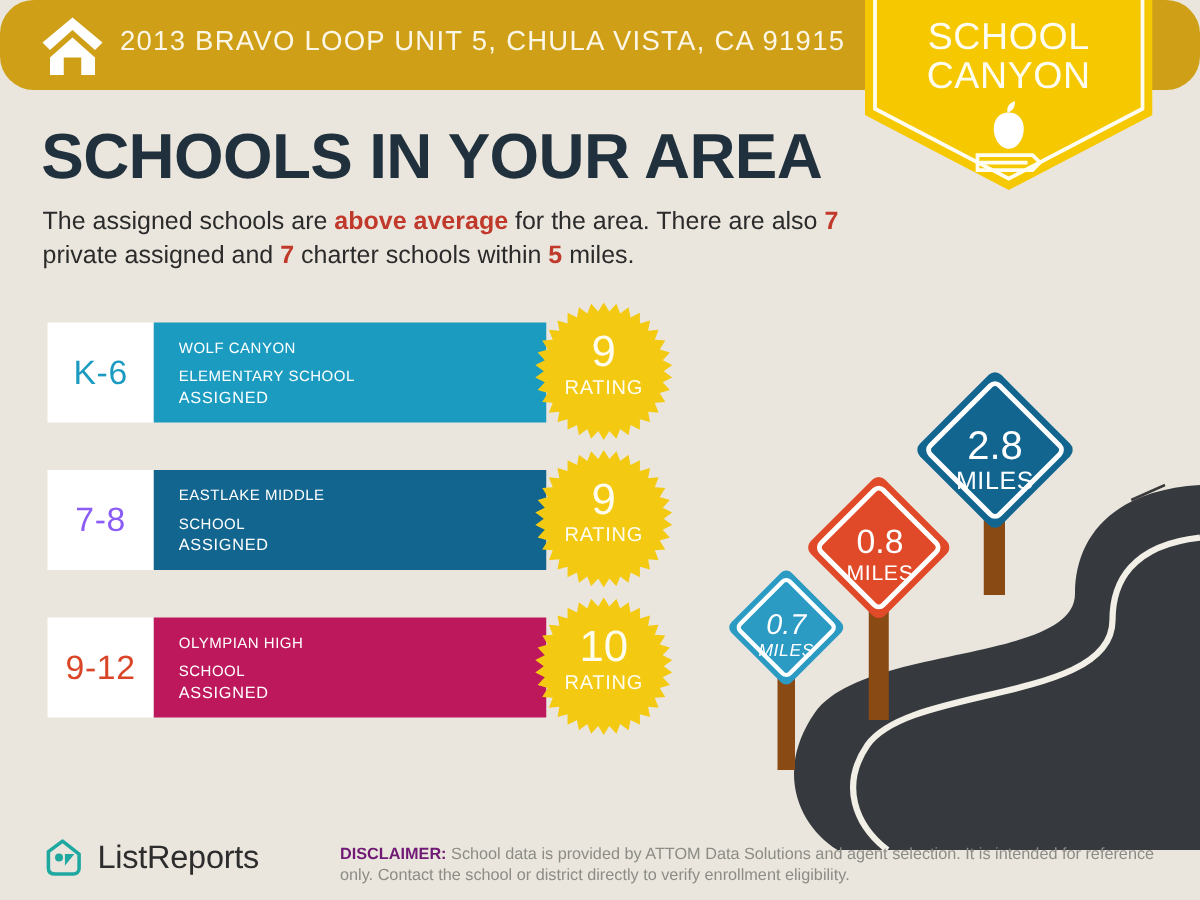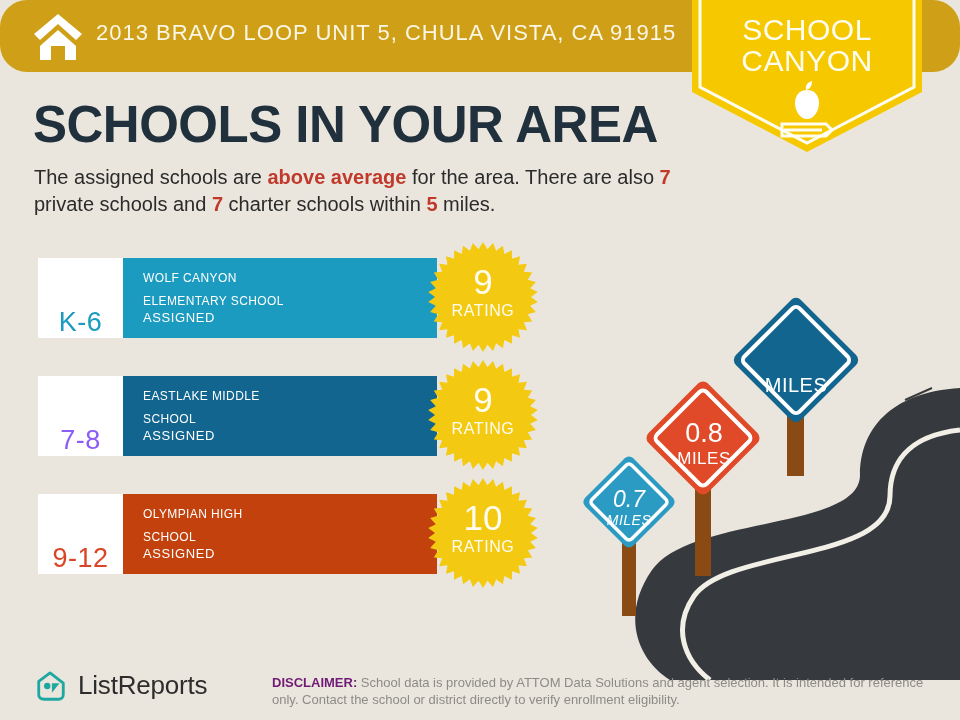--- a/index.html
+++ b/index.html
@@ -44,21 +44,21 @@
   .hl{color:#C0392B;font-weight:bold;}
 
   
   .row{position:absolute;left:38px;height:80px;}
   .row.r0{top:258px;}
   .row.r1{top:376px;}
   .row.r2{top:494px;}
 
   .grade-box{
     position:absolute;left:0;top:0;width:85px;height:80px;
-    background:#FFFFFF;display:flex;align-items:flex-end;justify-content:center;
+    background:#FFFFFF;display:flex;align-items:center;justify-content:center;
   }
   .grade-text{font-size:27px;font-weight:400;letter-spacing:0.5px;}
 
   .bar{
     position:absolute;left:85px;top:0;width:314px;height:80px;
   }
   .bar-name{
     position:absolute;left:20px;top:9px;right:8px;
     color:#FFFFFF;font-size:12px;line-height:23px;letter-spacing:0.4px;
   }
@@ -126,21 +126,21 @@
     </svg>
     <div class="badge-label">
       <div>SCHOOL</div>
       <div>CANYON</div>
     </div>
   </div>
 
   <div class="headline">SCHOOLS IN YOUR AREA</div>
 
   <div class="subhead">
-    <span>The assigned schools are </span><span class="hl">above average</span><span> for the area. There are also </span><span class="hl">7</span><span> private schools and </span><span class="hl">7</span><span> charter schools within </span><span class="hl">5</span><span> miles.</span>
+    <span>The assigned schools are </span><span class="hl">above average</span><span> for the area. There are also </span><span class="hl">7</span><span> private assigned and </span><span class="hl">7</span><span> charter schools within </span><span class="hl">5</span><span> miles.</span>
   </div>
 
   <div class="row r0">
     <div class="grade-box">
       <span class="grade-text" style="color: rgb(27, 155, 192);">K-6</span>
     </div>
     <div class="bar" style="background: rgb(27, 155, 192);">
       <div class="bar-name">
         <div>WOLF CANYON</div>
         <div>ELEMENTARY SCHOOL</div>
@@ -173,21 +173,21 @@
       </svg>
       <div class="star-val">9</div>
       <div class="star-cap">RATING</div>
     </div>
   </div>
 
   <div class="row r2">
     <div class="grade-box">
       <span class="grade-text" style="color: rgb(217, 69, 38);">9-12</span>
     </div>
-    <div class="bar" style="background: #c2410c;">
+    <div class="bar" style="background: #be185d;">
       <div class="bar-name">
         <div>OLYMPIAN HIGH</div>
         <div>SCHOOL</div>
       </div>
       <div class="bar-sub">ASSIGNED</div>
     </div>
     <div class="starburst">
       <svg viewBox="0 0 110 110" width="110" height="110">
         <polygon class="burst" points="55.00,0.00 59.43,7.20 65.11,0.94 68.14,8.83 74.87,3.71 76.40,12.03 83.95,8.24 83.93,16.70 92.05,14.35 90.47,22.66 98.89,21.86 95.81,29.73 104.23,30.48 99.76,37.66 107.90,39.95 102.18,46.18 109.77,49.93 103.00,55.00 109.77,60.07 102.18,63.82 107.90,70.05 99.76,72.34 104.23,79.52 95.81,80.27 98.89,88.14 90.47,87.34 92.05,95.65 83.93,93.30 83.95,101.76 76.40,97.97 74.87,106.29 68.14,101.17 65.11,109.06 59.43,102.80 55.00,110.00 50.57,102.80 44.89,109.06 41.86,101.17 35.13,106.29 33.60,97.97 26.05,101.76 26.07,93.30 17.95,95.65 19.53,87.34 11.11,88.14 14.19,80.27 5.77,79.52 10.24,72.34 2.10,70.05 7.82,63.82 0.23,60.07 7.00,55.00 0.23,49.93 7.82,46.18 2.10,39.95 10.24,37.66 5.77,30.48 14.19,29.73 11.11,21.86 19.53,22.66 17.95,14.35 26.07,16.70 26.05,8.24 33.60,12.03 35.13,3.71 41.86,8.83 44.89,0.94 50.57,7.20" fill="#F3C911"></polygon>
       </svg>
@@ -205,20 +205,21 @@
 
     
     <div class="sign" style="left:168px;top:14px;width:136px;height:182px;">
       <svg viewBox="0 0 136 182" width="136" height="182">
         <rect x="59" y="90" width="17" height="92" fill="#8A4A14"></rect>
         <g transform="translate(68,66) rotate(45)">
           <rect x="-46" y="-46" width="92" height="92" rx="7" fill="#11658F"></rect>
           <rect x="-39" y="-39" width="78" height="78" rx="5" fill="none" stroke="#FFFFFF" stroke-width="4"></rect>
         </g>
       </svg>
+      <div class="sign-val" style="top:44px;font-size:32px;">2.8</div>
       <div class="sign-cap" style="top:80px;font-size:20px;letter-spacing:0.5px;">MILES</div>
     </div>
 
     
     <div class="sign" style="left:82px;top:96px;width:124px;height:200px;">
       <svg viewBox="0 0 124 200" width="124" height="200">
         <rect x="53" y="84" width="16" height="116" fill="#8A4A14"></rect>
         <g transform="translate(61,62) rotate(45)">
           <rect x="-42" y="-42" width="84" height="84" rx="7" fill="#E04A28"></rect>
           <rect x="-35" y="-35" width="70" height="70" rx="5" fill="none" stroke="#FFFFFF" stroke-width="4"></rect>

